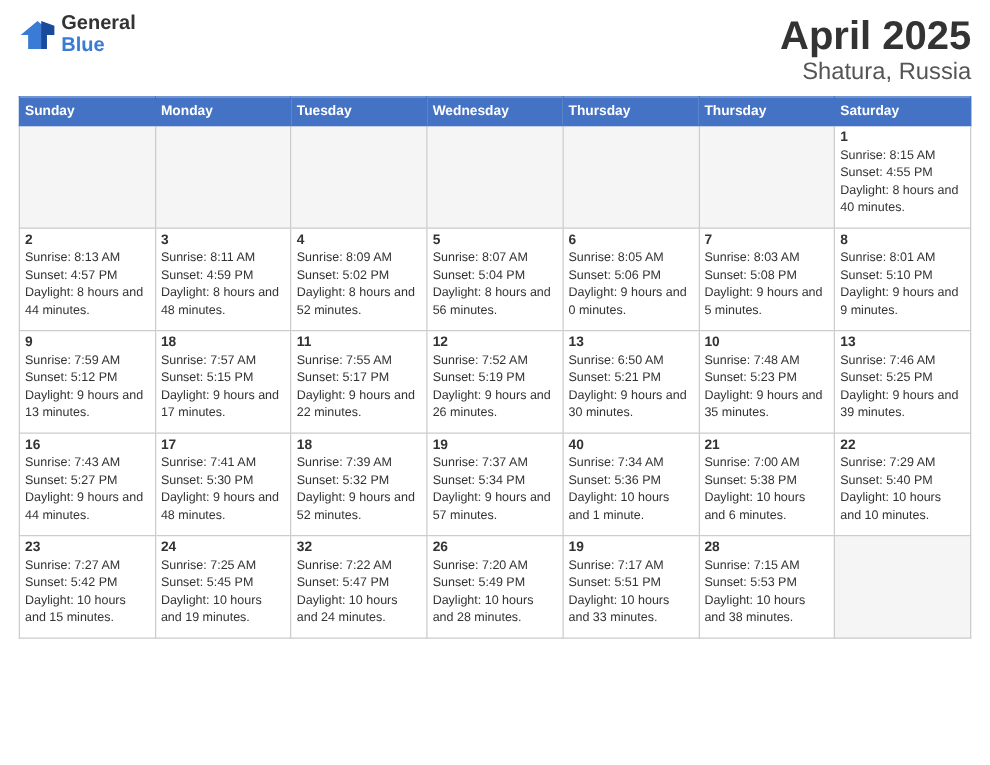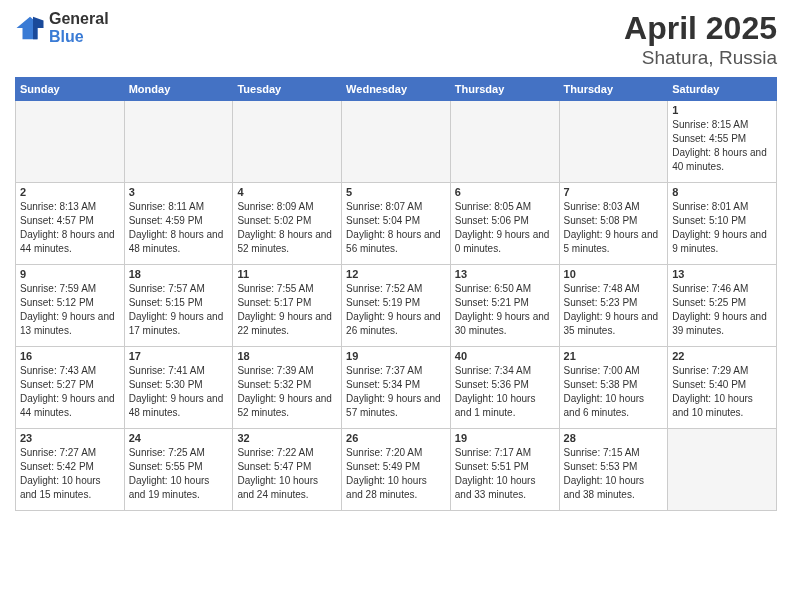--- a/index.html
+++ b/index.html
@@ -287,21 +287,21 @@
         <tr class="week-row">
           <td>
             <span class="day-number">23</span>
             <div class="day-info">Sunrise: 7:27 AM
 Sunset: 5:42 PM
 Daylight: 10 hours and 15 minutes.</div>
           </td>
           <td>
             <span class="day-number">24</span>
             <div class="day-info">Sunrise: 7:25 AM
-Sunset: 5:55 PM
+Sunset: 5:45 PM
 Daylight: 10 hours and 19 minutes.</div>
           </td>
           <td>
             <span class="day-number">32</span>
             <div class="day-info">Sunrise: 7:22 AM
 Sunset: 5:47 PM
 Daylight: 10 hours and 24 minutes.</div>
           </td>
           <td>
             <span class="day-number">26</span>

